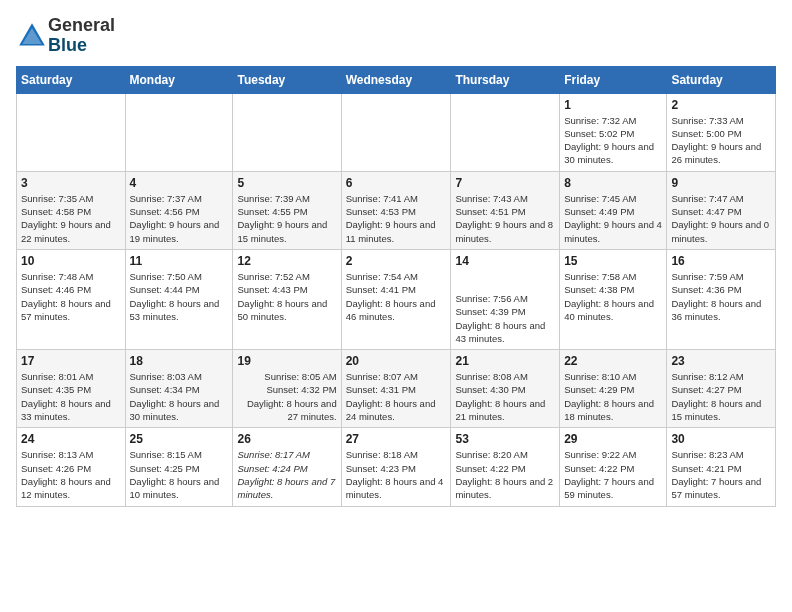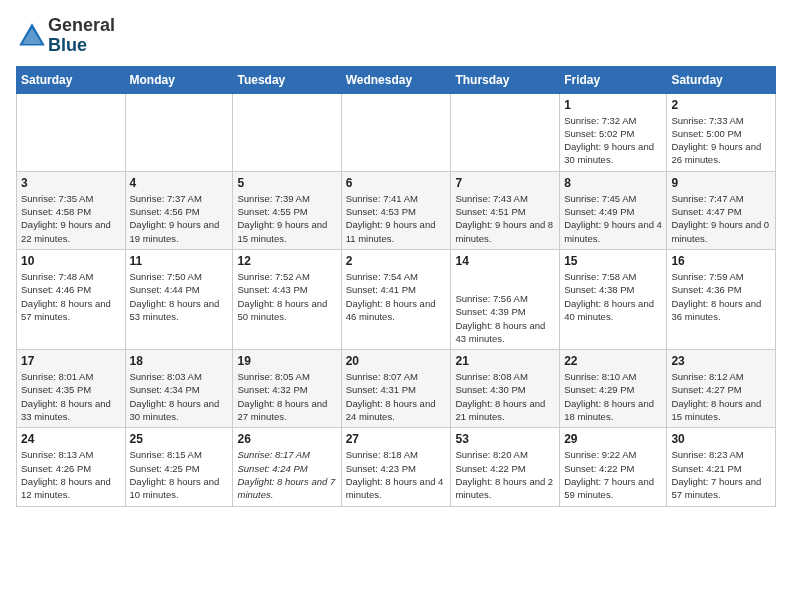--- a/index.html
+++ b/index.html
@@ -230,21 +230,21 @@
 Daylight: 8 hours and 33 minutes.</div>
         </td>
         <td>
           <div class="day-number">18</div>
           <div class="day-detail" style="white-space: pre-line;">Sunrise: 8:03 AM
 Sunset: 4:34 PM
 Daylight: 8 hours and 30 minutes.</div>
         </td>
         <td>
           <div class="day-number">19</div>
-          <div class="day-detail" style="white-space: pre-line;">Sunrise: 8:05 AM
+          <div class="day-detail" style="white-space: pre-line; text-align: right;">Sunrise: 8:05 AM
 Sunset: 4:32 PM
 Daylight: 8 hours and 27 minutes.</div>
         </td>
         <td>
           <div class="day-number">20</div>
           <div class="day-detail" style="white-space: pre-line;">Sunrise: 8:07 AM
 Sunset: 4:31 PM
 Daylight: 8 hours and 24 minutes.</div>
         </td>
         <td>

